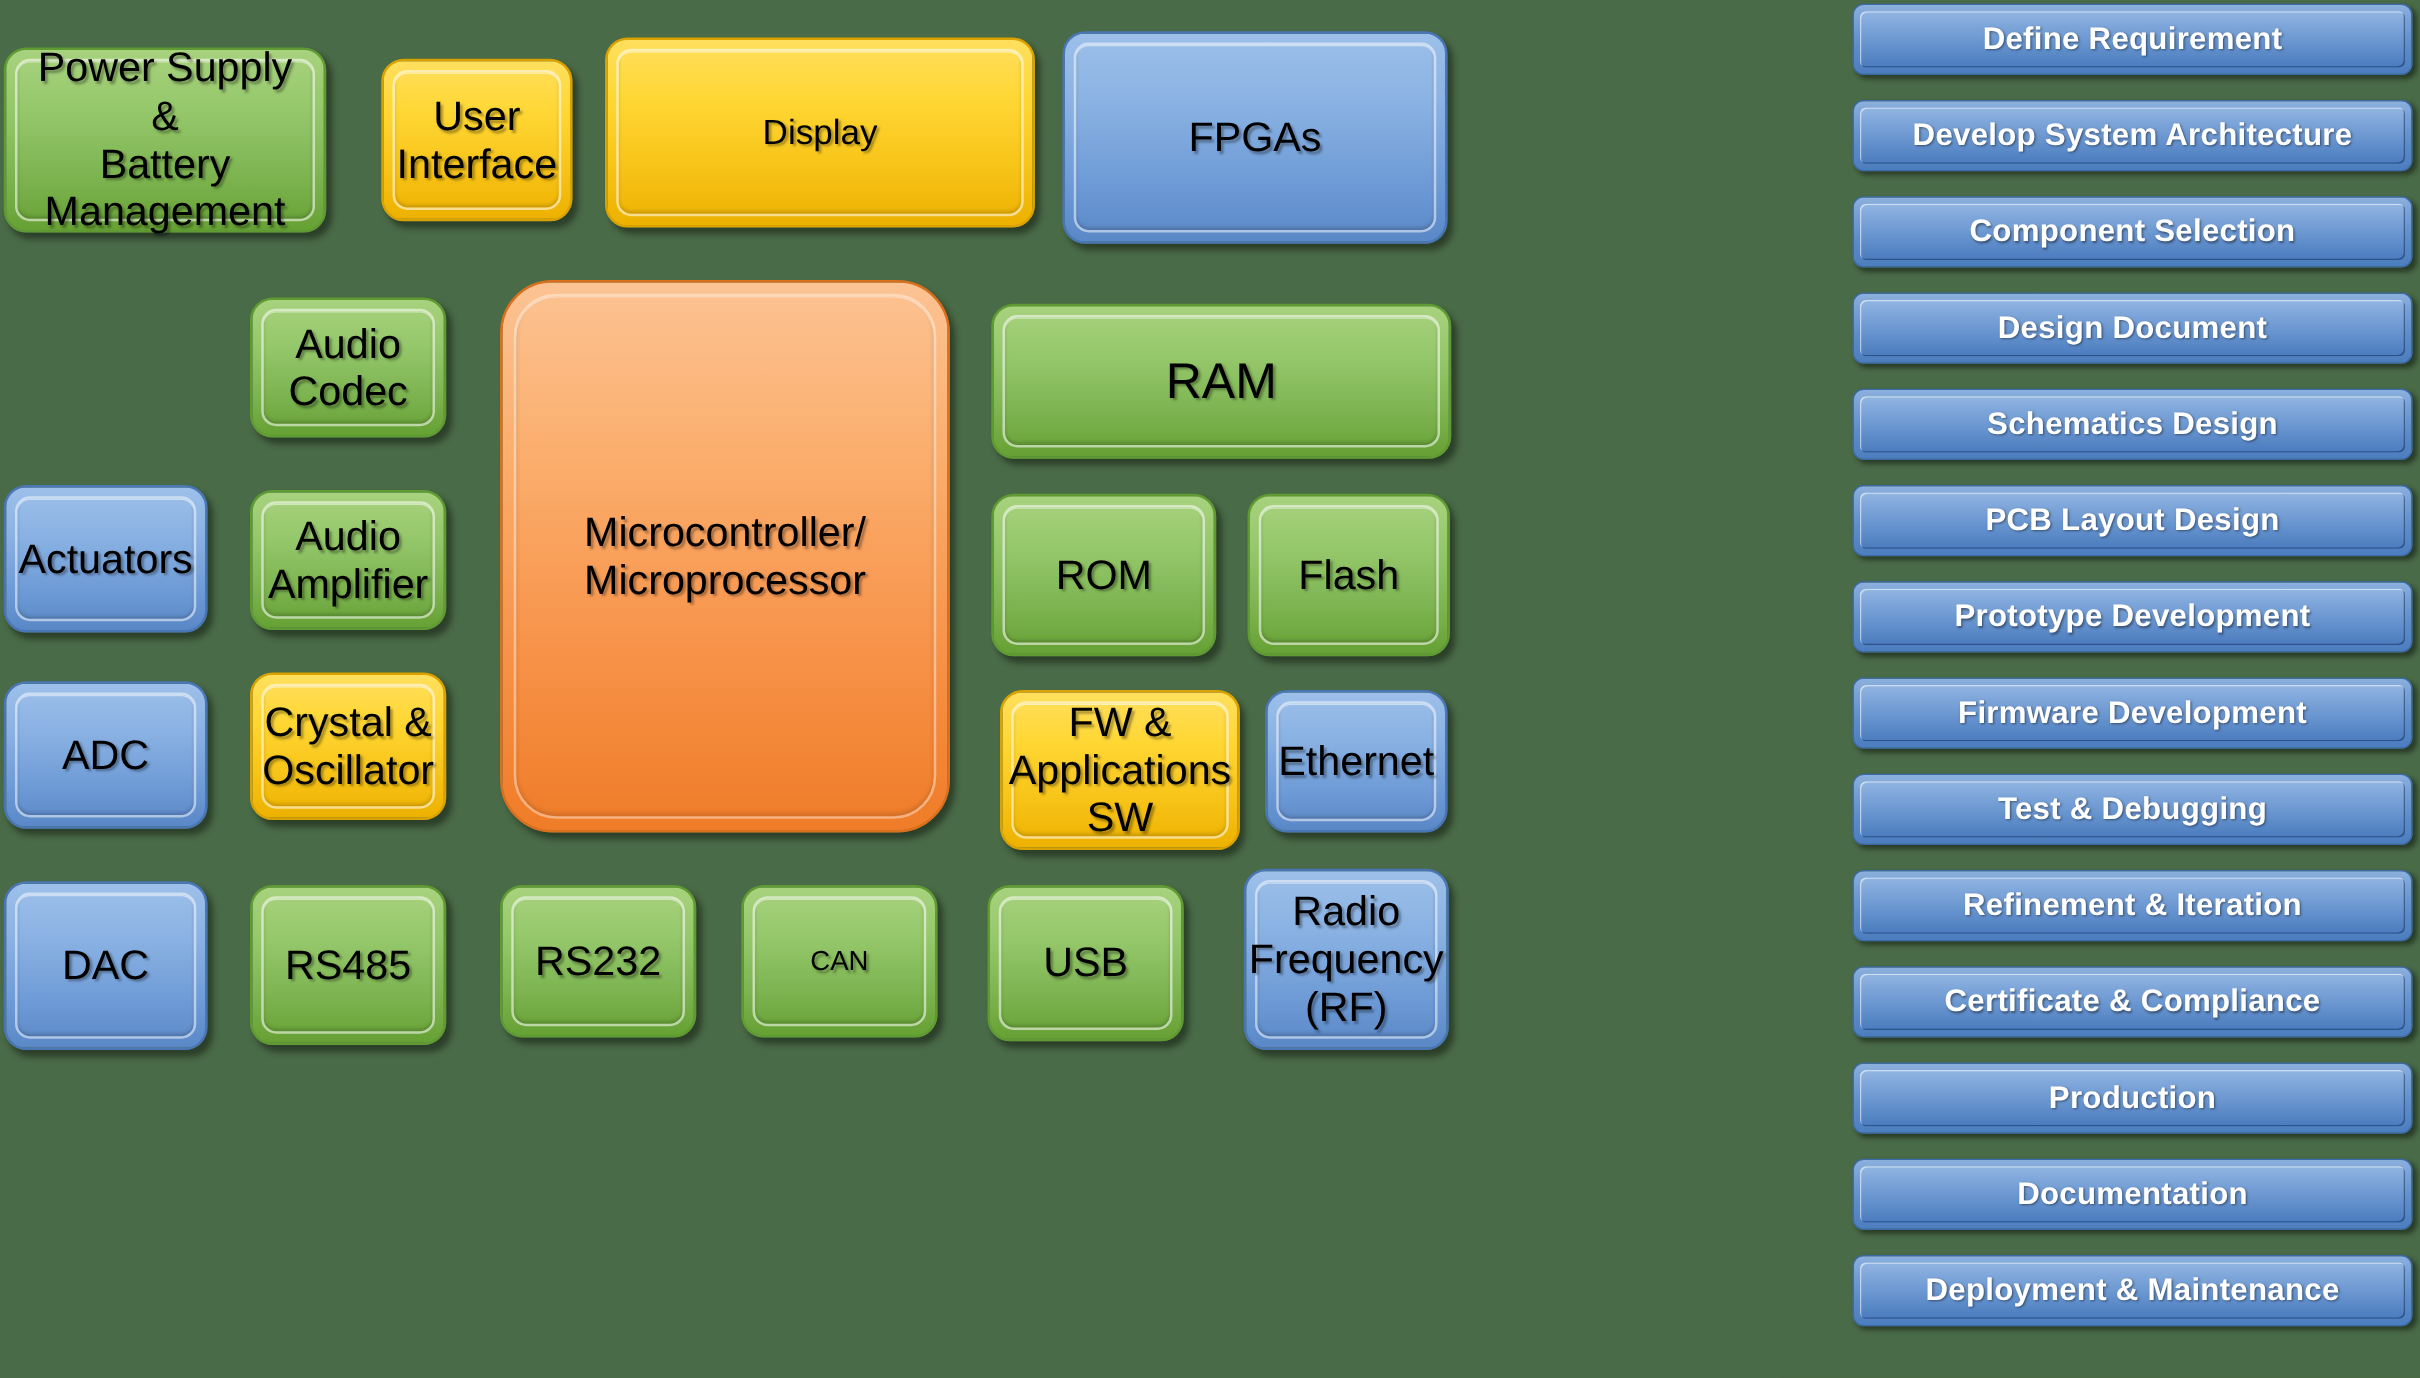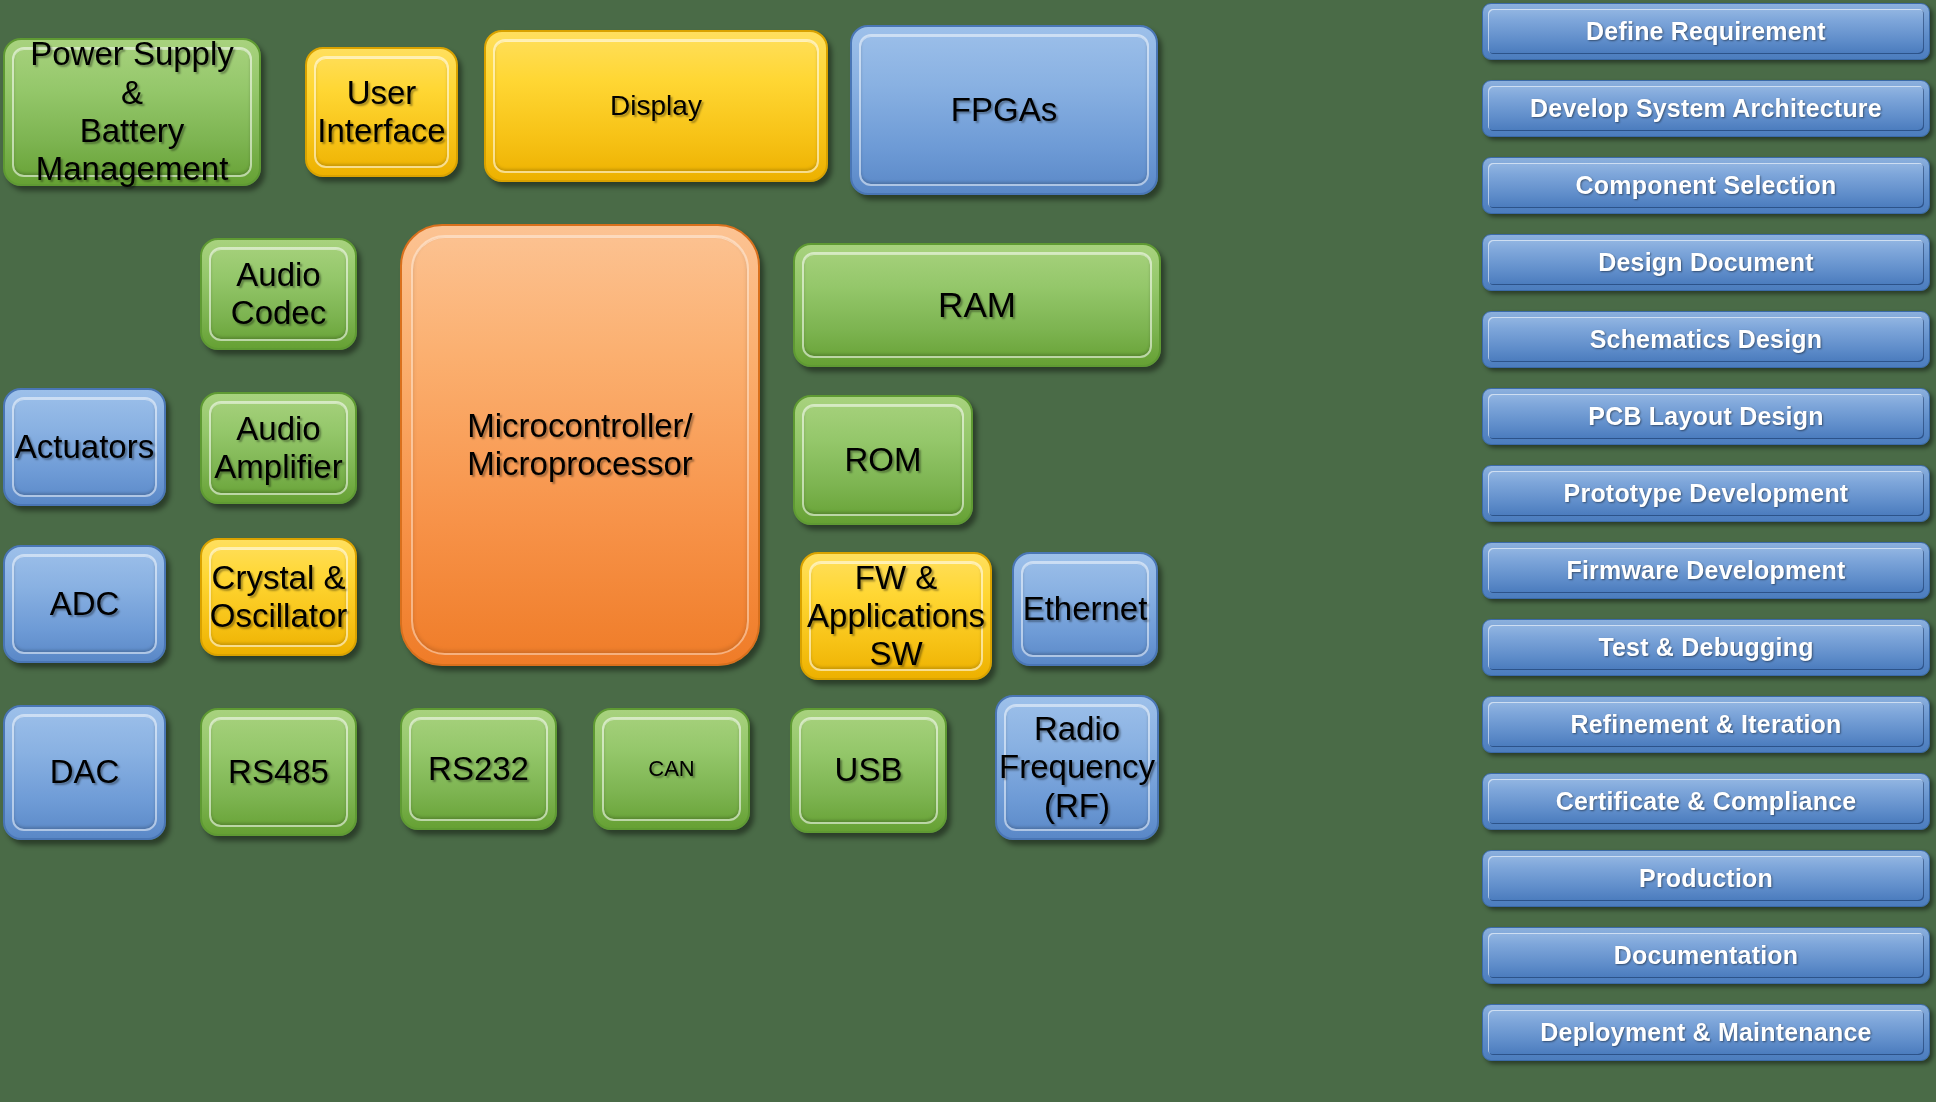--- a/index.html
+++ b/index.html
@@ -122,36 +122,40 @@
     <div class="blk c-green" style="left: 200px; top: 238px; width: 157px; height: 112px; font-size: 33px;">
       <div class="inner"></div>
       <div class="lbl">Audio
 Codec</div>
     </div>
     <div class="blk c-orange" style="left: 400px; top: 224px; width: 360px; height: 442px; font-size: 33px;">
       <div class="inner"></div>
       <div class="lbl">Microcontroller/
 Microprocessor</div>
     </div>
-    <div class="blk c-green" style="left: 793px; top: 243px; width: 368px; height: 124px; font-size: 35px;">
+    <div class="blk c-green" style="left: 793px; top: 243px; width: 368px; height: 124px; font-size: 40px;">
       <div class="inner"></div>
       <div class="lbl">RAM</div>
     </div>
     <div class="blk c-blue" style="left: 3px; top: 388px; width: 163px; height: 118px; font-size: 33px;">
       <div class="inner"></div>
       <div class="lbl">Actuators</div>
     </div>
     <div class="blk c-green" style="left: 200px; top: 392px; width: 157px; height: 112px; font-size: 33px;">
       <div class="inner"></div>
       <div class="lbl">Audio
 Amplifier</div>
     </div>
     <div class="blk c-green" style="left: 793px; top: 395px; width: 180px; height: 130px; font-size: 33px;">
       <div class="inner"></div>
       <div class="lbl">ROM</div>
+    </div>
+    <div class="blk c-green" style="left: 998px; top: 395px; width: 162px; height: 130px; font-size: 33px;">
+      <div class="inner"></div>
+      <div class="lbl">Flash</div>
     </div>
     <div class="blk c-blue" style="left: 3px; top: 545px; width: 163px; height: 118px; font-size: 33px;">
       <div class="inner"></div>
       <div class="lbl">ADC</div>
     </div>
     <div class="blk c-yellow" style="left: 200px; top: 538px; width: 157px; height: 118px; font-size: 33px;">
       <div class="inner"></div>
       <div class="lbl">Crystal &amp;
 Oscillator</div>
     </div>

